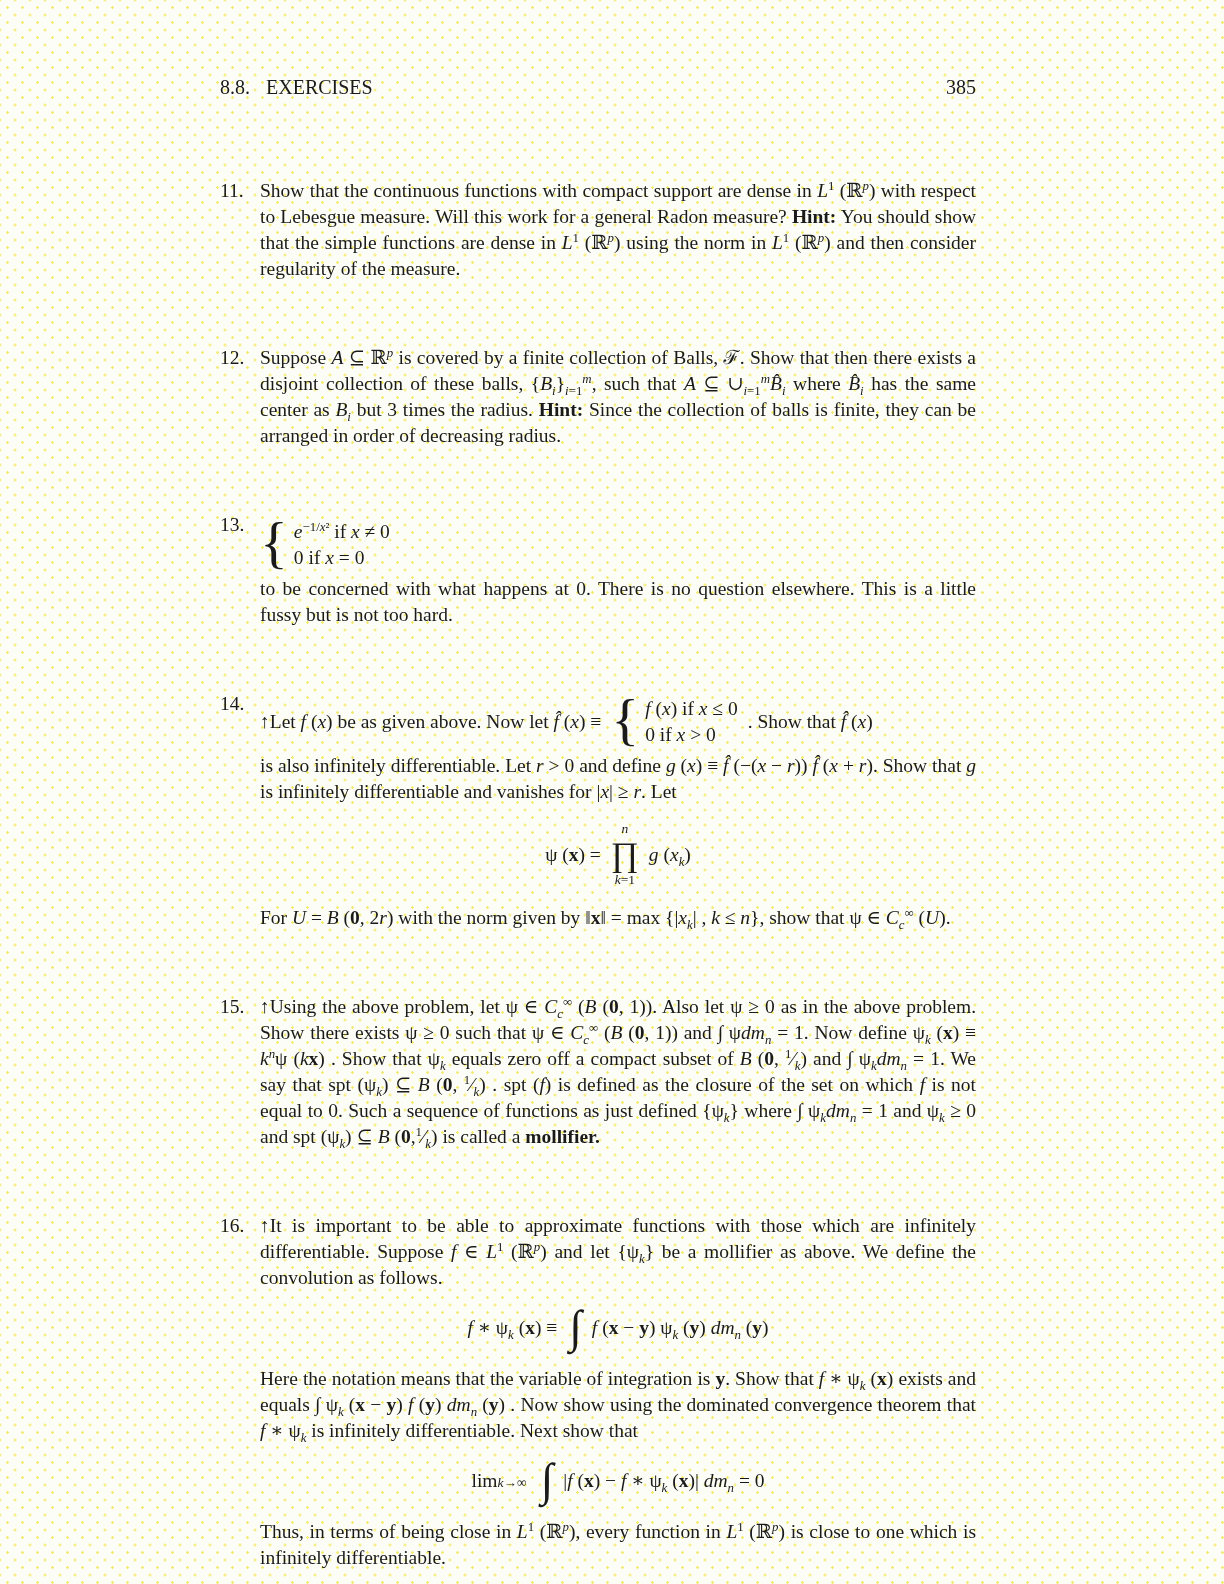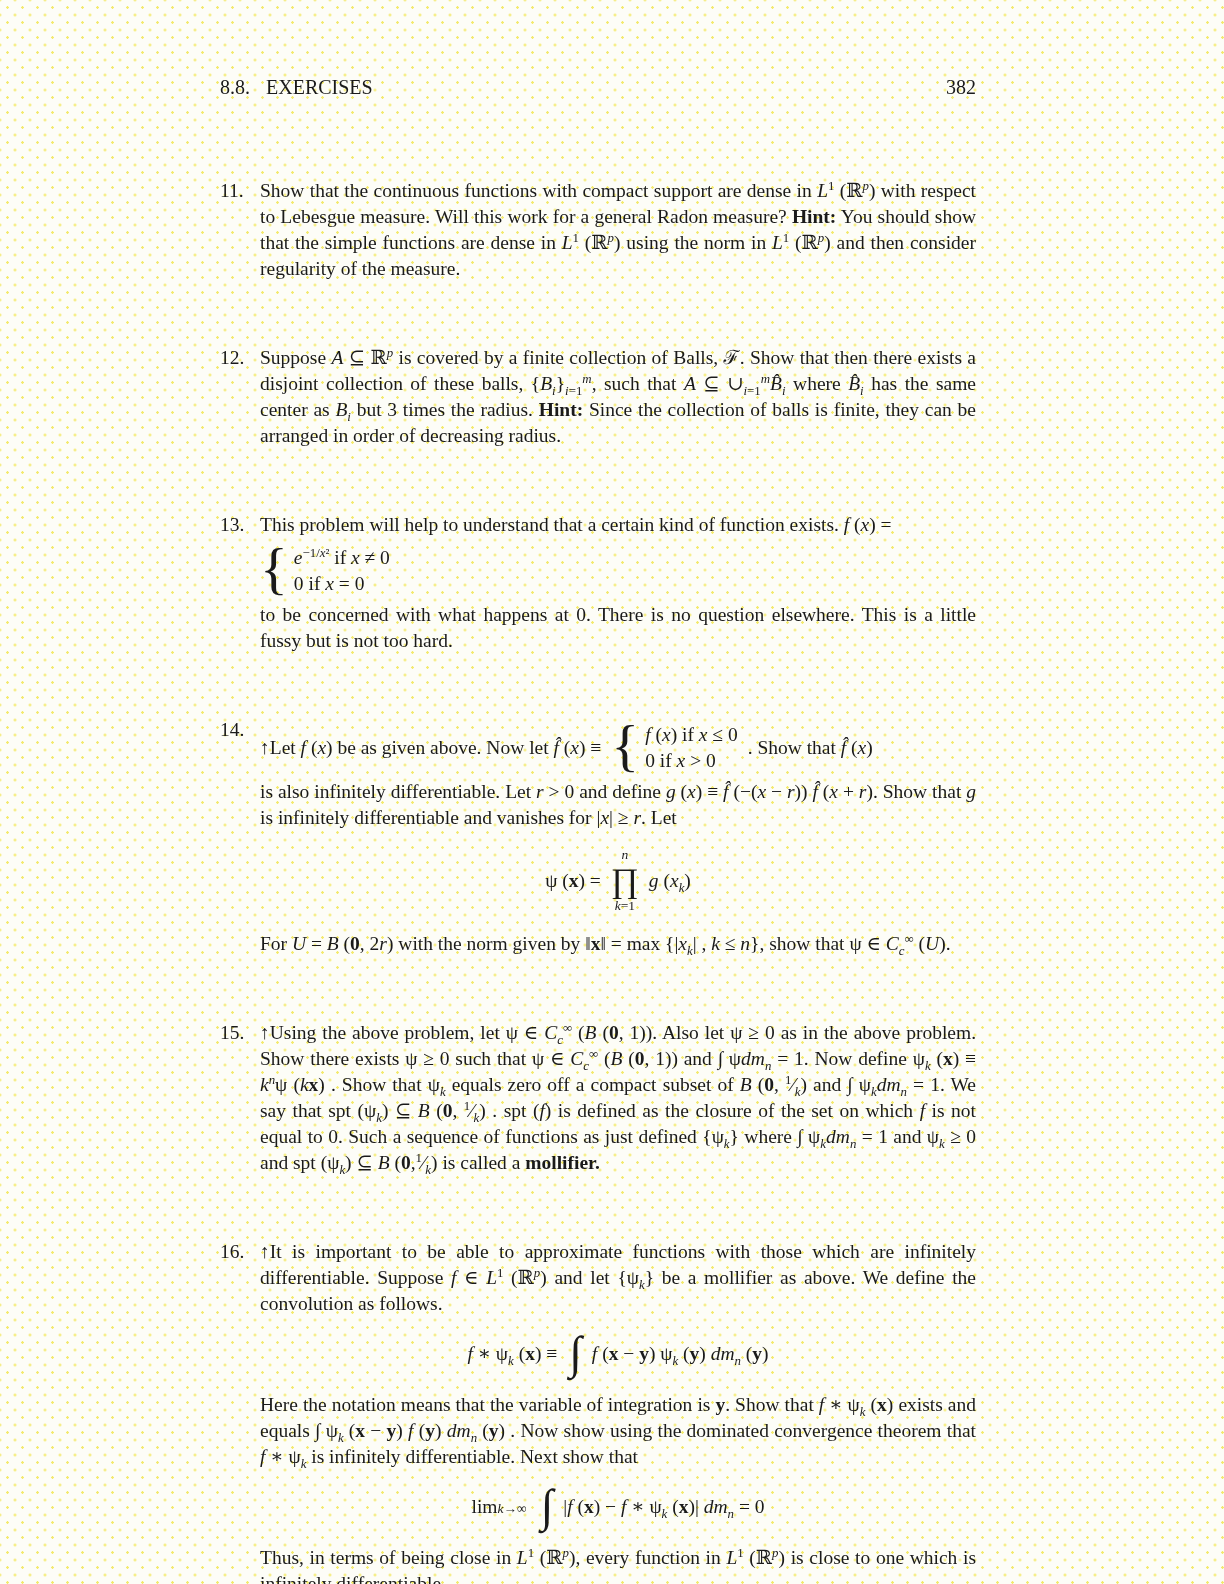--- a/index.html
+++ b/index.html
@@ -51,21 +51,21 @@
 </head>
 <body>
 
 <div class="content">
 
   <div class="page-header">
     <div class="hdr-left">
       <span>8.8.</span>
       <span>EXERCISES</span>
     </div>
-    <span>382</span>
+    <span>385</span>
   </div>
 
   <div class="exercises">
 
     <div class="exercise">
       <div class="exercise-number">11.</div>
       <div class="exercise-body">
         <p>Show that the continuous functions with compact support are dense in <i>L</i><sup>1</sup> (ℝ<sup><i>p</i></sup>) with respect to Lebesgue measure. Will this work for a general Radon measure? <b>Hint:</b> You should show that the simple functions are dense in <i>L</i><sup>1</sup> (ℝ<sup><i>p</i></sup>) using the norm in <i>L</i><sup>1</sup> (ℝ<sup><i>p</i></sup>) and then consider regularity of the measure.</p>
       </div>
     </div>
@@ -73,21 +73,20 @@
     <div class="exercise">
       <div class="exercise-number">12.</div>
       <div class="exercise-body">
         <p>Suppose <i>A</i> ⊆ ℝ<sup><i>p</i></sup> is covered by a finite collection of Balls, ℱ. Show that then there exists a disjoint collection of these balls, {<i>B<sub>i</sub></i>}<sub><i>i</i>=1</sub><sup><i>m</i></sup>, such that <i>A</i> ⊆ ∪<sub><i>i</i>=1</sub><sup><i>m</i></sup><i>B̂<sub>i</sub></i> where <i>B̂<sub>i</sub></i> has the same center as <i>B<sub>i</sub></i> but 3 times the radius. <b>Hint:</b> Since the collection of balls is finite, they can be arranged in order of decreasing radius.</p>
       </div>
     </div>
 
     <div class="exercise">
       <div class="exercise-number">13.</div>
       <div class="exercise-body">
-        <p>This problem will help to understand that a certain kind of function exists. <i>f</i> (<i>x</i>) =</p>
         <div class="cases-row">
           <span class="cases">
             <span class="brace">{</span>
             <span class="case-lines">
               <span class="case-line"><i>e</i><sup>−1/<i>x</i>²</sup> if <i>x</i> ≠ 0</span>
               <span class="case-line">0 if <i>x</i> = 0</span>
             </span>
           </span>
         </div>
         <p>to be concerned with what happens at 0. There is no question elsewhere. This is a little fussy but is not too hard.</p>

